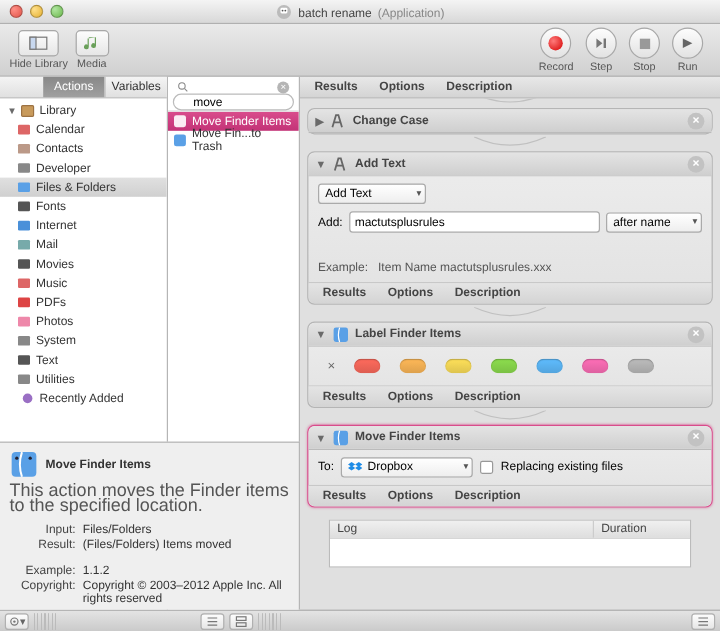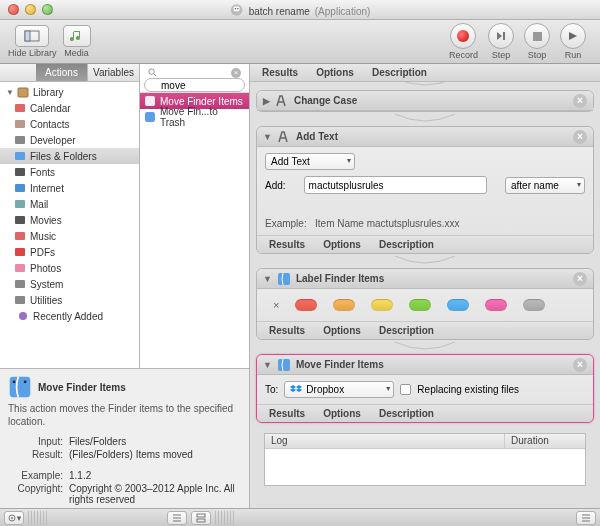--- a/index.html
+++ b/index.html
@@ -50,21 +50,21 @@
 .mag { position: absolute; left: 8px; top: 4px; width: 9px; height: 9px; }
 .clearx { position: absolute; right: 8px; top: 4px; width: 10px; height: 10px; border-radius: 50%; background: #b5b5b5; color: #fff; font-size: 8px; line-height: 10px; text-align: center; }
 .reslist { flex: 1; overflow: auto; }
 .resrow { height: 16px; display: flex; align-items: center; padding: 0 4px; gap: 4px; font-size: 10px; color: #333; }
 .resrow.selected { background: linear-gradient(#d94c8c,#c33377); color: #fff; }
 .resrow .ico { width: 12px; height: 12px; }
 
 
 .infopanel { position: absolute; left: 0; bottom: 18px; width: 250px; height: 140px; background: #efefef; border-top: 1px solid #b5b5b5; border-right: 1px solid #b5b5b5; padding: 6px 8px; z-index: 20; font-size: 10px; color: #333; }
 .infopanel h3 { font-size: 12px; font-weight: bold; display: flex; align-items: center; gap: 6px; margin-bottom: 3px; }
-.infopanel .desc { font-size: 10px; color: #555; margin-bottom: 8px; line-height: 13px; }
+.infopanel .desc { font-size: 15px; color: #555; margin-bottom: 8px; line-height: 13px; }
 .infopanel .kv { display: flex; margin-bottom: 2px; }
 .infopanel .kv .k { width: 55px; text-align: right; margin-right: 6px; color: #444; }
 .infopanel .kv .v { flex: 1; color: #333; }
 
 
 .workcol { flex: 1; display: flex; flex-direction: column; background: #e0e0e0; overflow: hidden; }
 .workhdr { height: 18px; background: linear-gradient(#e8e8e8,#d4d4d4); border-bottom: 1px solid #bbb; display: flex; align-items: center; padding-left: 12px; gap: 18px; font-size: 10px; color: #444; }
 .workhdr span { font-weight: bold; }
 .workflow { flex: 1; overflow-y: auto; padding: 4px 6px; }
 
@@ -87,21 +87,21 @@
 .sel-box::after { content: "▾"; position: absolute; right: 3px; top: 2px; font-size: 8px; color: #555; }
 .txtfield { height: 18px; border: 1px solid #aaa; border-radius: 3px; padding: 0 4px; font-size: 10px; background: #fff; }
 .chk { width: 11px; height: 11px; border: 1px solid #999; border-radius: 2px; background: #fff; display: inline-block; vertical-align: middle; }
 
 
 .swatches { display: flex; gap: 16px; align-items: center; padding: 4px 8px; }
 .swatch-x { color: #666; font-size: 11px; }
 .swatch { width: 22px; height: 12px; border-radius: 7px; box-shadow: inset 0 1px 1px rgba(0,0,0,0.25); }
 
 
-.logtable { border: 1px solid #bbb; background: #fff; margin: 2px 8px 6px; height: 53px; }
+.logtable { border: 1px solid #bbb; background: #fff; margin: 2px 18px 6px; height: 40px; }
 .logtable .hdr { display: flex; background: linear-gradient(#f0f0f0,#dedede); border-bottom: 1px solid #ccc; height: 15px; font-size: 10px; color: #444; }
 .logtable .hdr div { padding: 1px 6px; border-right: 1px solid #ccc; }
 .logtable .hdr .c1 { flex: 1; }
 .logtable .hdr .c2 { width: 80px; border-right: none; }
 
 
 .statusbar { position: absolute; bottom: 0; left: 0; right: 0; height: 18px; background: linear-gradient(#e4e4e4,#cacaca); border-top: 1px solid #a8a8a8; display: flex; align-items: center; padding: 0 4px; gap: 4px; }
 .sb-btn { width: 20px; height: 14px; border: 1px solid #b0b0b0; border-radius: 3px; background: linear-gradient(#fdfdfd,#e6e6e6); display: flex; align-items: center; justify-content: center; font-size: 9px; color: #666; }
 .sb-spacer { flex: 1; }
 .sb-handle { width: 20px; height: 14px; background: repeating-linear-gradient(90deg,#bbb,#bbb 1px,transparent 1px,transparent 3px); }
@@ -291,20 +291,28 @@
             <span class="ico">
               <svg width="12" height="12">
                 <rect x="1" y="2" width="10" height="8" rx="1" fill="#888"></rect>
               </svg>
             </span>
             <span>System</span>
           </div>
           <div class="librow nested">
             <span class="ico">
               <svg width="12" height="12">
+                <rect x="1" y="2" width="10" height="8" rx="1" fill="#555"></rect>
+              </svg>
+            </span>
+            <span>Text</span>
+          </div>
+          <div class="librow nested">
+            <span class="ico">
+              <svg width="12" height="12">
                 <rect x="1" y="2" width="10" height="8" rx="1" fill="#888"></rect>
               </svg>
             </span>
             <span>Utilities</span>
           </div>
         </div>
       <div class="librow">
         <span class="tri"></span>
         <span class="ico">
             <svg width="12" height="12">
@@ -377,21 +385,21 @@
           <span class="tri">▼</span>
           <svg class="ai" viewBox="0 0 14 14">
               <path d="M2 12 L5 2 L7 2 L10 12 M3.5 8 H8.5" stroke="#666" fill="none" stroke-width="1.5"></path>
             </svg>
           <span>Add Text</span>
           <div class="closebtn">×</div>
         </div>
         <div class="action-body">
           <div class="sel-box" style="width:90px">Add Text</div>
           <div style="height:6px"></div>
-          <div style="display:flex;align-items:center;gap:18px">
+          <div style="display:flex;align-items:center;gap:5px">
             <span>Add:</span>
             <input class="txtfield" style="flex: 1 1 0%;" value="mactutsplusrules">
             <div class="sel-box" style="width:80px">after name</div>
           </div>
           <div style="height:24px"></div>
           <div style="font-size:10px;color:#555">
             <span>Example:</span>&nbsp;&nbsp;
             <span>Item Name mactutsplusrules.xxx</span>
           </div>
         </div>

